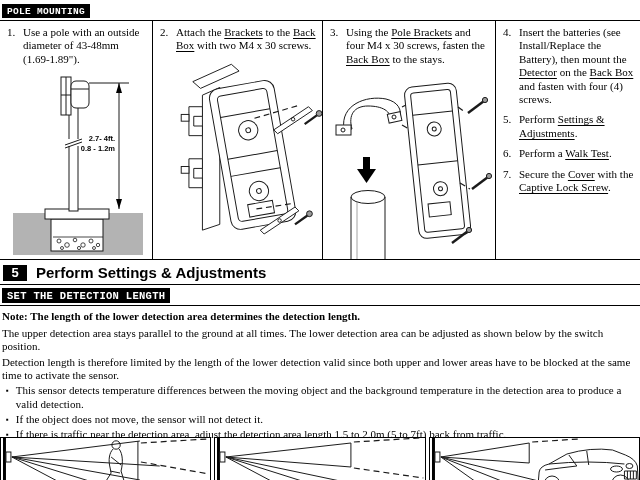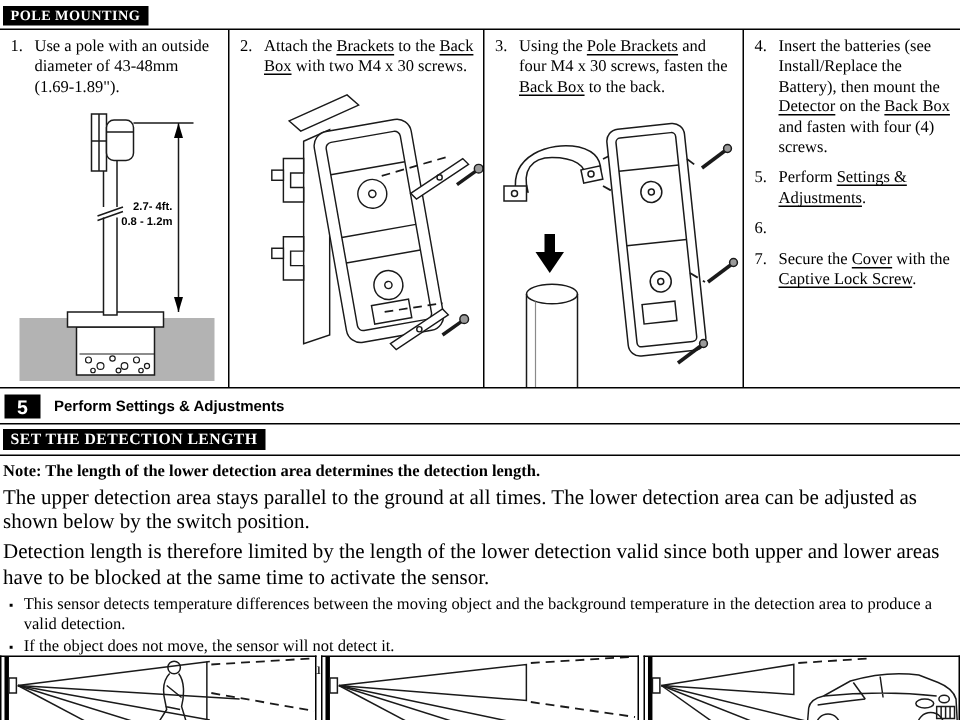--- a/index.html
+++ b/index.html
@@ -1,46 +1,46 @@
 <!DOCTYPE html>
 <html><head>
 <meta charset="utf-8">
 <style>
   * { margin:0; padding:0; box-sizing:border-box; }
   html,body { background:#fff; }
   body { width:640px; height:480px; font-family:"Liberation Serif", serif; color:#000; }
   .page { position:relative; width:640px; height:480px; overflow:hidden; background:#fff; }
 
   .black-bar { display:inline-block; background:#000; color:#fff;
-    font-family:Liberation Serif, serif; font-weight:bold; letter-spacing:.3px; }
+    font-family:Liberation Mono, monospace; font-weight:bold; letter-spacing:.3px; }
   #pole-bar { font-size:9.5px; padding:2px 5px 1px; margin:1px 0 2px 2px; }
 
   .steps-table { display:flex; border-top:1.5px solid #000; border-bottom:1.5px solid #000;
     height:240px; width:640px; }
   .col { position:relative; padding:5px 4px 0 7px; }
   .col + .col { border-left:1px solid #000; }
   .col1 { width:152px; } .col2 { width:170px; } .col3 { width:173px; } .col4 { flex:1; }
 
   .step { display:flex; font-size:11px; line-height:1.22; margin-bottom:7px; }
   .step .num { width:16px; flex:none; }
   .u { text-decoration:underline; text-underline-offset:1.5px; }
   .fig { display:block; margin:0 auto; }
 
   .h2-row { display:flex; align-items:center; gap:9px; padding:4px 0 3px 3px;
     border-bottom:1px solid #000; }
   .num-box { background:#000; color:#fff; font-family:"Liberation Sans",sans-serif;
     font-weight:bold; font-size:13px; width:24px; height:16px;
     display:flex; align-items:center; justify-content:center; }
-  .h2-title { font-family:"Liberation Sans",sans-serif; font-weight:bold; font-size:10px; }
+  .h2-title { font-family:"Liberation Sans",sans-serif; font-weight:bold; font-size:15px; }
 
   #set-bar { font-size:10.5px; padding:2px 5px 1px; margin:3px 0 0 2px; }
   .rule { border-top:1.5px solid #000; margin-top:2px; }
 
   .note { font-weight:bold; font-size:11px; margin:4px 2px 4px; line-height:1.15; }
-  .para { font-size:14px; margin:3px 2px 0; line-height:1.2; }
+  .para { font-size:11px; margin:3px 2px 0; line-height:1.2; }
   .important { font-weight:bold; font-size:11.5px; margin:3px 2px 0; }
   .bullets { list-style:none; margin:2px 2px 0 6px; }
   .bullets li { display:flex; gap:7px; font-size:11px; line-height:1.2; margin-bottom:2px; }
   .bullets .marker { font-size:8px; line-height:13px; }
 
   .panels { position:absolute; left:0; top:437px; width:640px; height:43px;
     display:flex; gap:3px; }
   .panel { flex:1; border:1px solid #000; border-bottom:none; overflow:hidden; background:#fff; }
   .panel svg { display:block; }
 
@@ -149,21 +149,21 @@
           <circle cx="124" cy="164" r="1.8" class="ln"></circle>
           <line x1="140" y1="168" x2="154" y2="158" stroke="#1a1a1a" stroke-width="2.4"></line>
           <circle cx="155" cy="157" r="3" fill="#9a9a9a" stroke="#1a1a1a"></circle>
         </g>
       </svg>
     </div>
 
     <div class="col col3">
       <div class="step">
         <span class="num">3.</span>
-        <span><span>Using the </span><span class="u">Pole Brackets</span><span> and four M4 x 30 screws, fasten the </span><span class="u">Back Box</span><span> to the back.</span></span>
+        <span><span>Using the </span><span class="u">Pole Brackets</span><span> and four M4 x 30 screws, fasten the </span><span class="u">Back Box</span><span> to the stays.</span></span>
       </div>
       <svg class="fig" width="164" height="186" viewBox="0 0 164 186">
 
         <g>
           <path d="M14,56 C10,32 36,22 56,26 C68,29 72,36 70,46 L60,48 C62,38 52,33 38,33 C24,33 18,42 22,56 Z" class="ln2"></path>
           <rect x="6" y="52" width="15" height="10" class="ln2"></rect>
           <circle cx="13" cy="57" r="2" class="ln"></circle>
           <rect x="58" y="40" width="13" height="9" class="ln2" transform="rotate(-12 64 44)"></rect>
           <circle cx="64" cy="44" r="2" class="ln"></circle>
           <line x1="72" y1="34" x2="92" y2="24" class="dash"></line>
@@ -211,20 +211,21 @@
       <div class="step">
         <span class="num">4.</span>
         <span><span>Insert the batteries (see Install/Replace the Battery), then mount the </span><span class="u">Detector</span><span> on the </span><span class="u">Back Box</span><span> and fasten with four (4) screws.</span></span>
       </div>
       <div class="step">
         <span class="num">5.</span>
         <span><span>Perform </span><span class="u">Settings &amp; Adjustments</span><span>.</span></span>
       </div>
       <div class="step">
         <span class="num">6.</span>
+        <span><span>Perform a </span><span class="u">Walk Test</span><span>.</span></span>
       </div>
       <div class="step">
         <span class="num">7.</span>
         <span><span>Secure the </span><span class="u">Cover</span><span> with the </span><span class="u">Captive Lock Screw</span><span>.</span></span>
       </div>
     </div>
   </div>
 
   <div class="h2-row">
     <span class="num-box">5</span>

